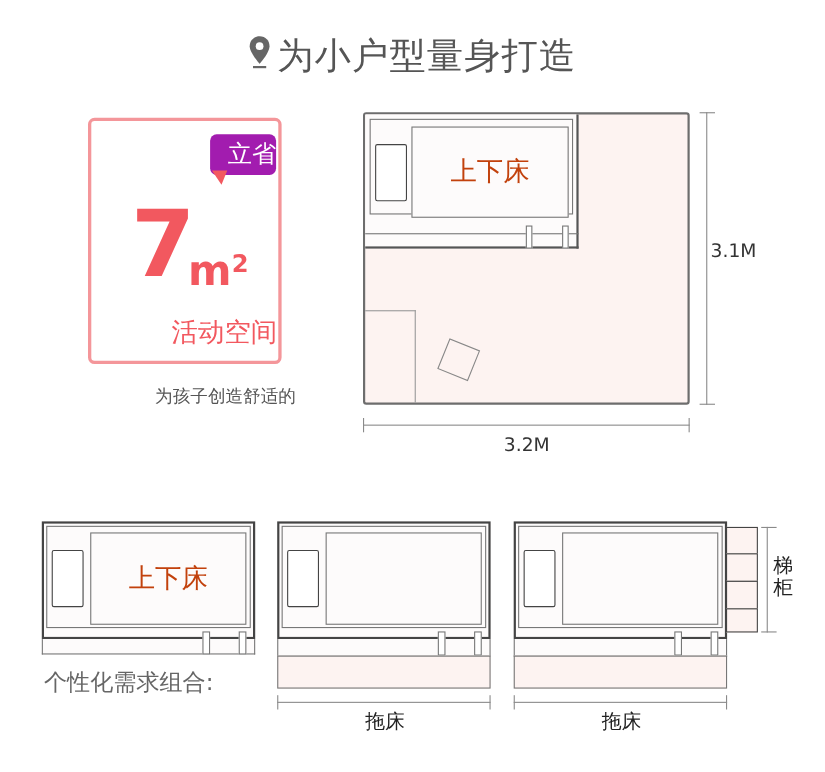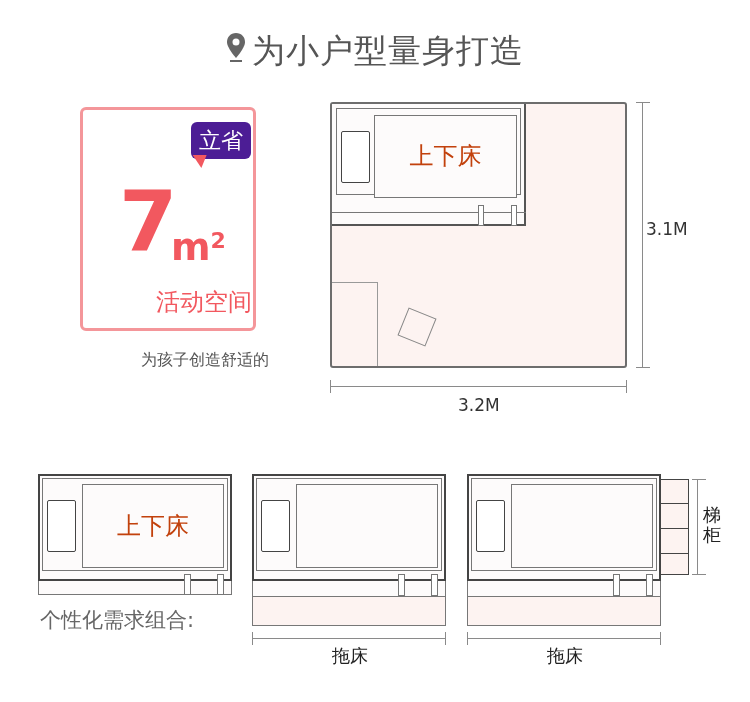--- a/index.html
+++ b/index.html
@@ -1,21 +1,21 @@
 <!DOCTYPE html>
 <html><head>
 <meta charset="utf-8">
 <style>
   html, body { margin: 0; padding: 0; }
   body { width: 750px; height: 702px; background: #ffffff; position: relative; overflow: hidden; font-family: "DejaVu Sans", "Liberation Sans", sans-serif; }
   .abs { position: absolute; }
   .title { left: 0; width: 750px; top: 28px; text-align: center; font-size: 33px; color: #555555; letter-spacing: 1px; line-height: 46px; }
   .title .pin { display: inline-block; vertical-align: middle; margin-right: 6px; }
   .card { left: 80px; top: 107px; width: 176px; height: 224px; border: 3px solid #f4969a; border-radius: 6px; box-sizing: border-box; background: #fff; }
-  .bubble { left: 108px; top: 12px; width: 60px; height: 37px; background: #4c1d95; border-radius: 6px; color: #fff; font-size: 22px; text-align: center; line-height: 37px; }
+  .bubble { left: 108px; top: 12px; width: 60px; height: 37px; background: #a21caf; border-radius: 6px; color: #fff; font-size: 22px; text-align: right; line-height: 37px; }
   .bubble-tail { left: 112px; top: 45px; width: 0; height: 0; border-left: 4px solid transparent; border-right: 10px solid transparent; border-top: 13px solid #f2585f; transform: skewX(20deg); }
   .big7 { left: 36px; top: 62px; font-size: 84px; font-weight: bold; color: #f2585f; line-height: 100px; }
   .m2 { left: 88px; top: 108px; font-size: 38px; font-weight: bold; color: #f2585f; line-height: 46px; }
   .m2 sup { font-size: 22px; vertical-align: 12px; }
   .huodong { left: 0; width: 170px; top: 176px; text-align: center; font-size: 24px; color: #f2585f; margin-left: 36px; }
   .subtext { left: 96px; top: 350px; font-size: 16px; color: #555; line-height: 20px; margin-left: 45px; }
 
   .room { left: 330px; top: 102px; width: 297px; height: 266px; border: 2px solid #6d6d6d; border-radius: 3px; background: #fdf3f1; box-sizing: border-box; }
   .bed-white { background: #fdfbfb; }
   .line { background: #8a8a8a; }

